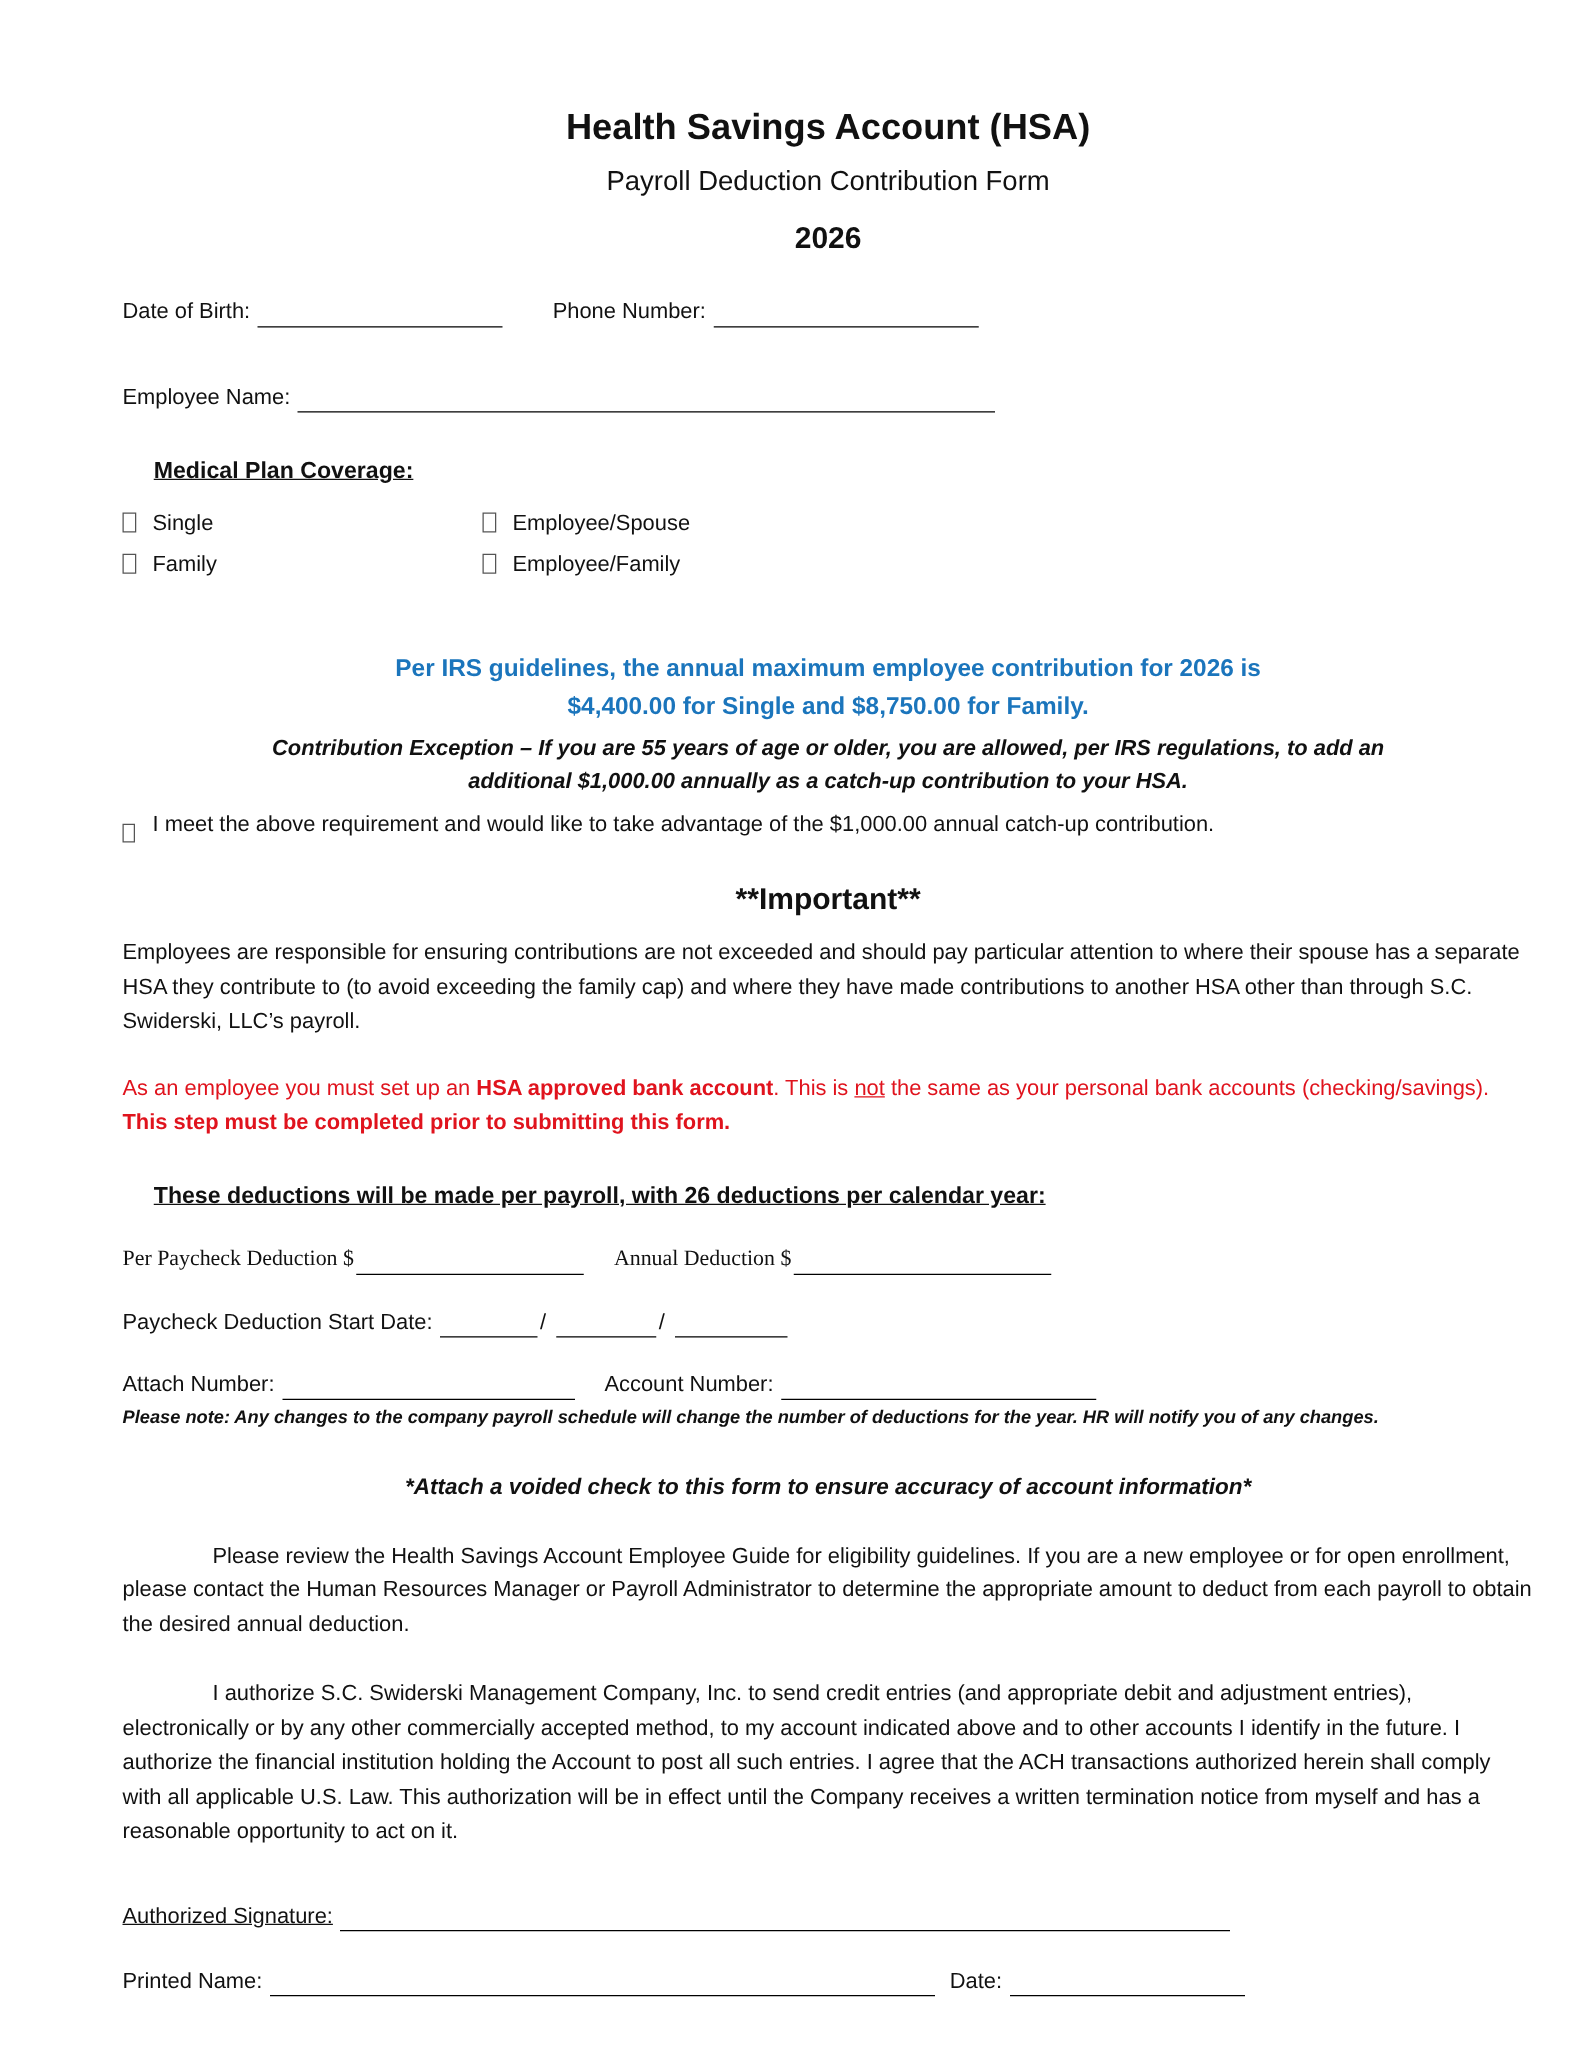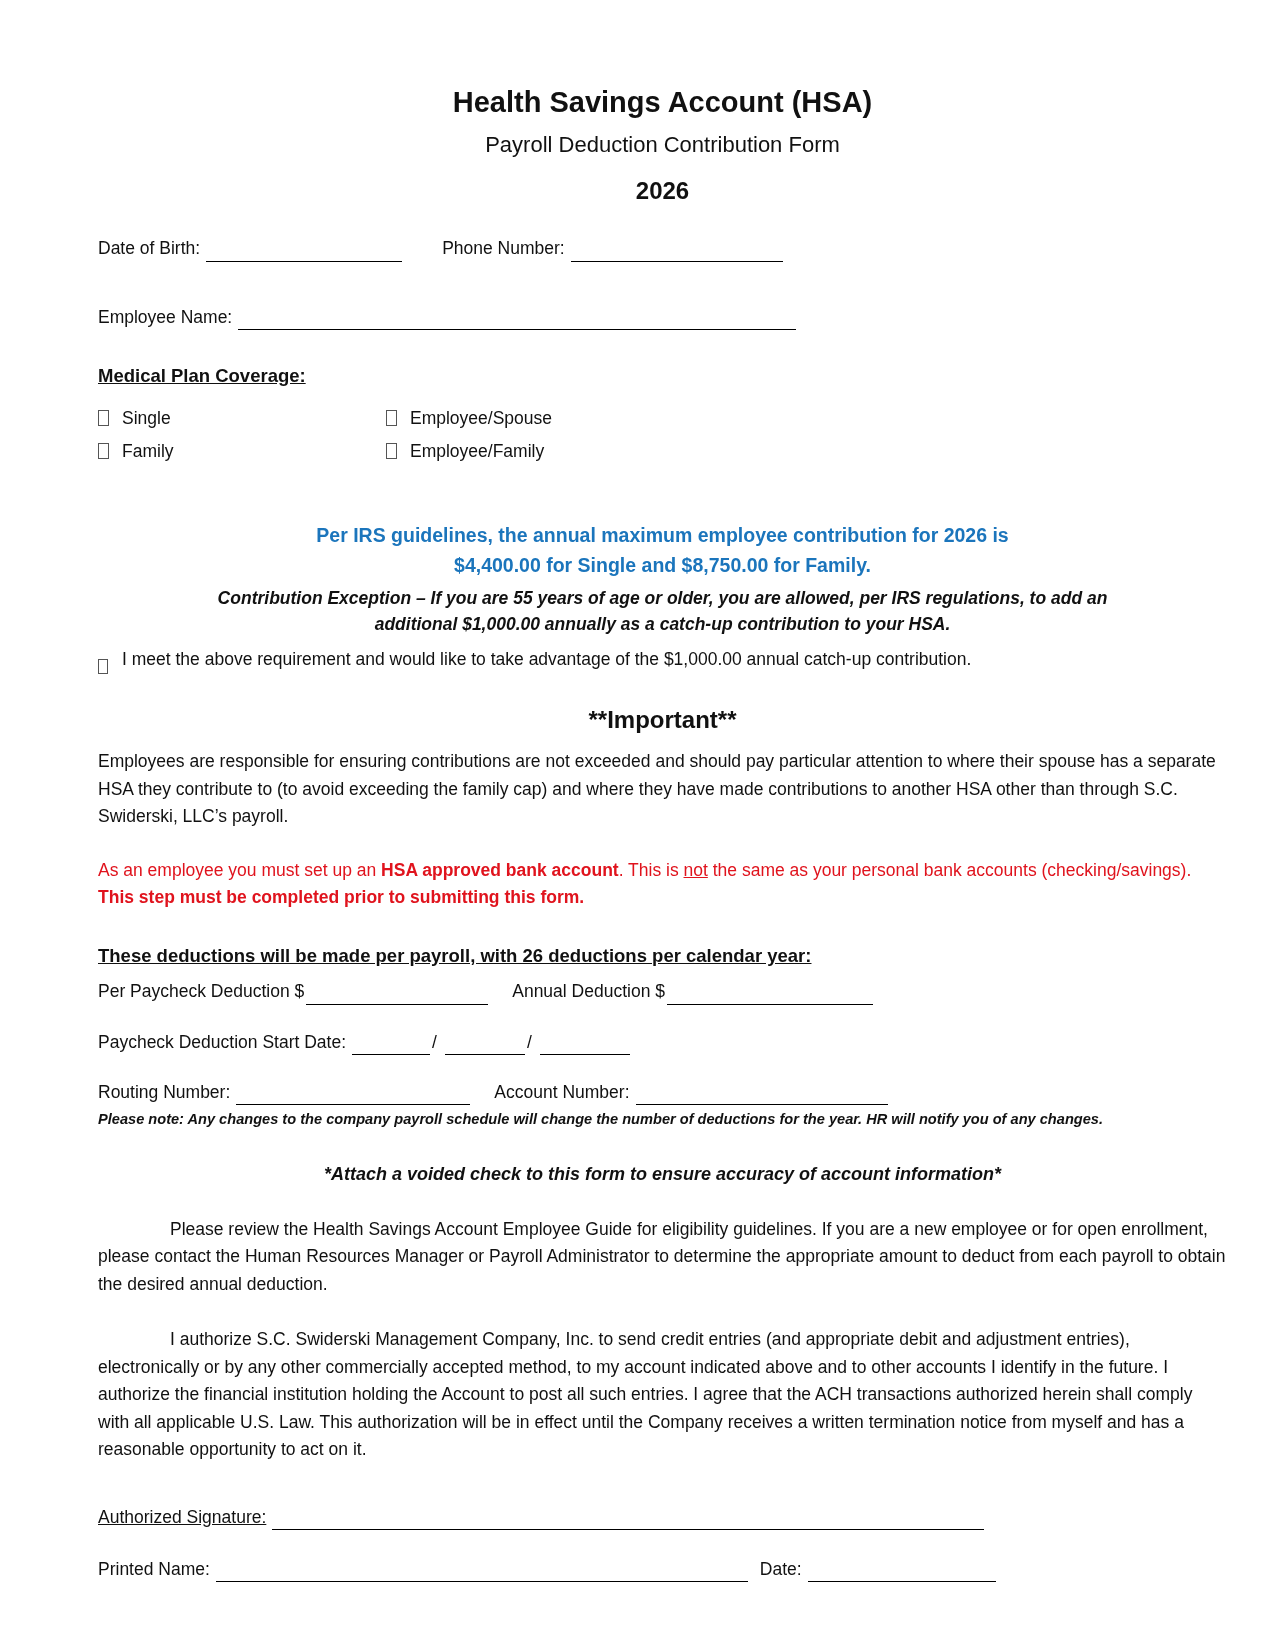--- a/index.html
+++ b/index.html
@@ -35,20 +35,21 @@
   .w-phone { width: 212px; }
   .gap-40 { margin-left: 40px; }
   .gap-24 { margin-left: 24px; }
   .gap-12 { margin-left: 12px; }
 
   .section-heading {
     font-weight: bold;
     font-size: 18.5px;
     text-decoration: underline;
     margin-top: 32px;
+    margin-left: 25px;
   }
   .options-grid {
     display: grid;
     grid-template-columns: 288px auto;
     row-gap: 7px;
     margin-top: 15px;
   }
   .option { display: flex; align-items: center; }
   .checkbox {
     display: inline-block;
@@ -85,21 +86,21 @@
   .catchup-row { display: flex; align-items: flex-end; margin-top: 9px; }
 
   .important-heading { font-size: 24px; font-weight: bold; margin-top: 30px; }
   .body-par { margin-top: 10px; line-height: 1.57; }
 
   .warning-par { margin-top: 26px; line-height: 1.57; }
   .warning-par .b { font-weight: bold; }
   .warning-par .u { text-decoration: underline; }
 
   .deduct-heading { margin-top: 30px; }
-  .row-deduct { margin-top: 9px; }
+  .row-deduct { margin-top: 24px; font-family: Liberation Serif, serif; }
   .row-startdate { margin-top: 24px; }
   .row-routing { margin-top: 24px; }
   .w-perpay { width: 182px; margin-left: 2px; }
   .w-annual { width: 206px; margin-left: 2px; }
   .w-date-seg1 { width: 78px; }
   .w-date-seg2 { width: 80px; }
   .w-date-seg3 { width: 90px; }
   .slash { margin: 0 2px; }
   .w-routing { width: 234px; }
   .w-account { width: 252px; }
@@ -197,21 +198,21 @@
   <div class="field-row row-startdate">
     <span class="lbl">Paycheck Deduction Start Date:</span>
     <span class="blank w-date-seg1"></span>
     <span class="slash">/</span>
     <span class="blank w-date-seg2"></span>
     <span class="slash">/</span>
     <span class="blank w-date-seg3"></span>
   </div>
 
   <div class="field-row row-routing">
-    <span class="lbl">Routing Number:</span>
+    <span class="lbl">Attach Number:</span>
     <span class="blank w-routing"></span>
     <span class="lbl gap-24">Account Number:</span>
     <span class="blank w-account"></span>
   </div>
 
   <div class="fine-note">Please note: Any changes to the company payroll schedule will change the number of deductions for the year. HR will notify you of any changes.</div>
 
   <div class="center voided-note">*Attach a voided check to this form to ensure accuracy of account information*</div>
 
   <div class="indent-par">Please review the Health Savings Account Employee Guide for eligibility guidelines. If you are a new employee or for open enrollment, please contact the Human Resources Manager or Payroll Administrator to determine the appropriate amount to deduct from each payroll to obtain the desired annual deduction.</div>

